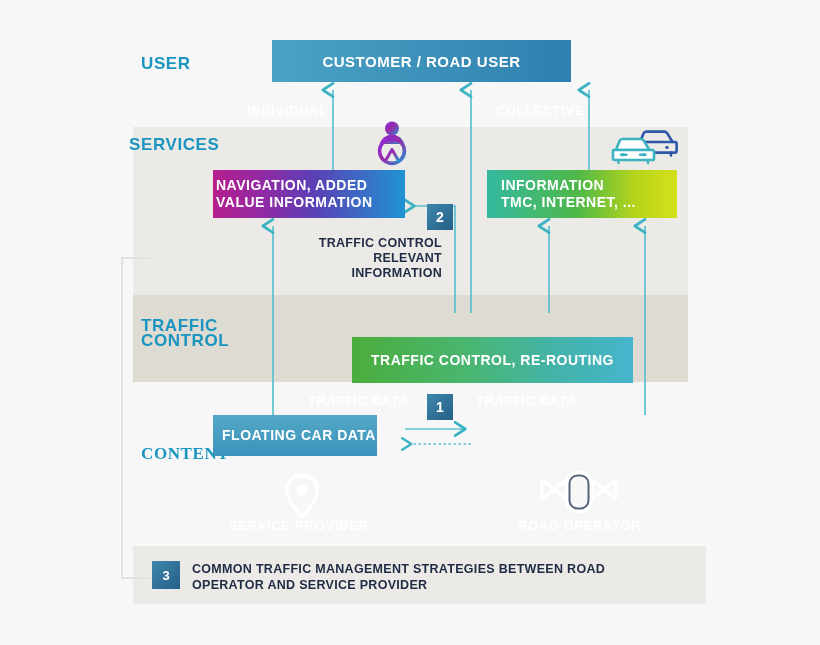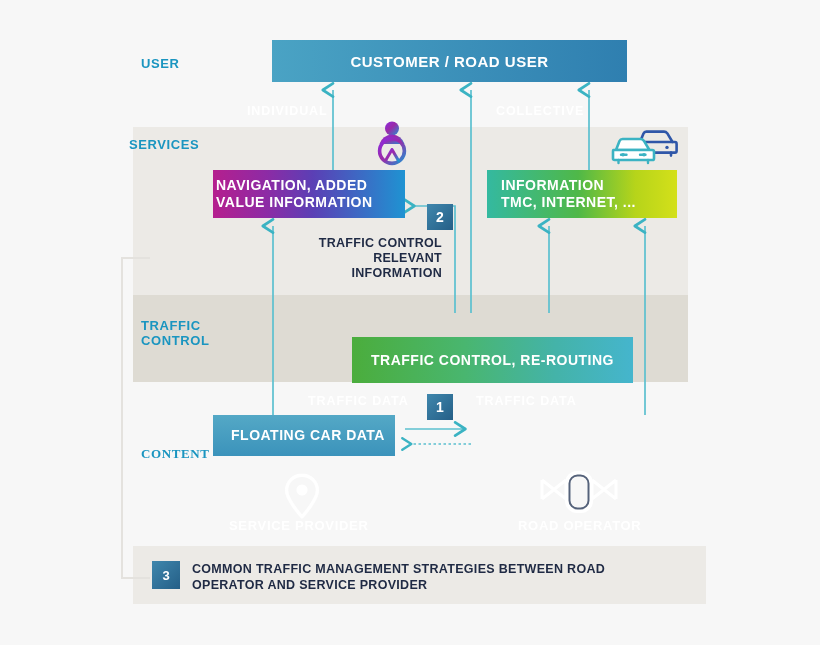--- a/index.html
+++ b/index.html
@@ -16,21 +16,21 @@
   
   .band { position:absolute; }
   #band-services      { left:133px; top:127px;  width:555px; height:168px; background:#eceae6; }
   #band-traffic       { left:133px; top:295px;  width:555px; height:87px;  background:#dedbd3; }
   #band-footer        { left:133px; top:546px;  width:573px; height:58px;  background:#eceae6; }
 
   
   .row-label {
     position:absolute;
     color:#1a95c0;
-    font-size:13px;
+    font-size:17px;
     font-weight:bold;
     letter-spacing:0.6px;
     line-height:15px;
     white-space:pre-line;
   }
   #label-user    { left:141px; top:56px; }
   #label-services{ left:129px; top:137px;text-align:center; }
   #label-traffic { left:141px; top:318px; }
   #label-content { left:141px; top:446px;font-family:Liberation Serif, serif; }
 
@@ -38,21 +38,21 @@
   .node {
     position:absolute;
     display:flex;
     align-items:center;
     color:#ffffff;
     font-weight:bold;
     letter-spacing:0.5px;
     line-height:17px;
   }
   #node-customer {
-    left:272px; top:40px; width:355px; height:42px;
+    left:272px; top:40px; width:299px; height:42px;
     justify-content:center;
     font-size:15px;
     background:linear-gradient(90deg,#4aa3c4 0%,#2f7fb0 100%);
   }
   #node-navigation {
     left:213px; top:170px; width:192px; height:48px;
     padding-left:3px; font-size:14px;
     background:linear-gradient(90deg,#b51f8e 0%,#8d2ba5 28%,#5b3fb5 52%,#1f93d2 100%);
   }
   #node-information {
@@ -60,21 +60,21 @@
     padding-left:14px; font-size:14px;
     background:linear-gradient(90deg,#34b9a0 0%,#4fb848 48%,#b6d41a 78%,#d4e01a 100%);
   }
   #node-trafficcontrol {
     left:352px; top:313px; width:281px; height:46px;
     justify-content:center; font-size:14px;
     background:linear-gradient(90deg,#4bad3c 0%,#49b66f 40%,#44b3a8 72%,#45b5cd 100%);
     margin-top:24px;
   }
   #node-floatingcar {
-    left:213px; top:415px; width:182px; height:41px;
+    left:213px; top:415px; width:164px; height:41px;
     justify-content:center; font-size:14px;
     background:linear-gradient(180deg,#54a8c6 0%,#3b93bb 100%);
     padding-left:8px;
   }
   #node-trafficdata {
     left:473px; top:415px; width:207px; height:41px;
     justify-content:center; font-size:14px;
     background:linear-gradient(180deg,#3a84ad 0%,#2c6e96 100%);
   }
 

